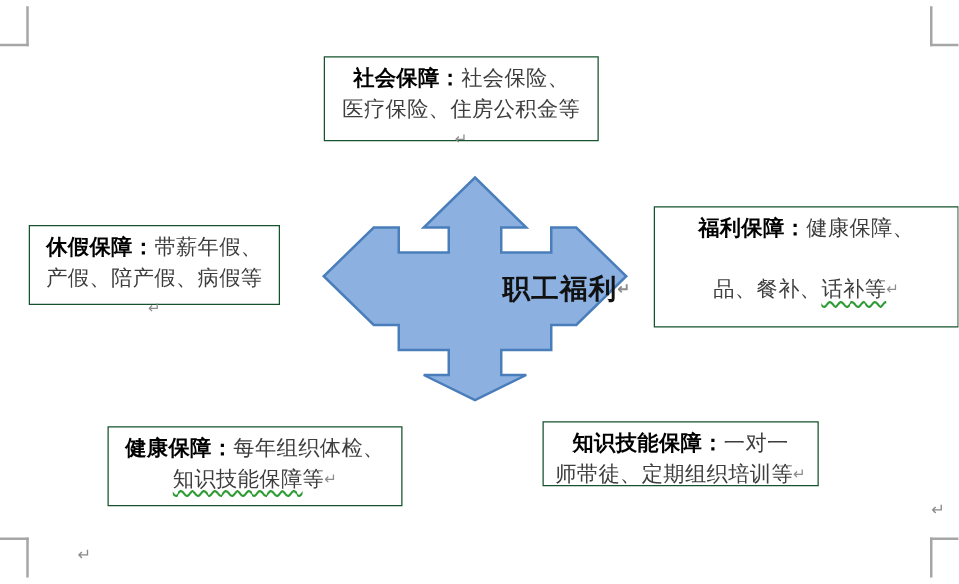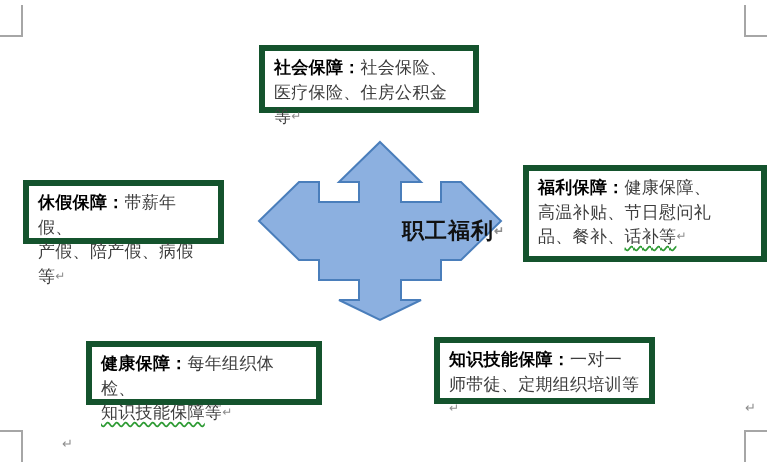--- a/index.html
+++ b/index.html
@@ -25,27 +25,28 @@
   .crop-bl-v { position: absolute; left: 21px;  top: 430px; width: 2px; height: 32px; background: #a6a6a6; }
   .crop-bl-h { position: absolute; left: 0px;   top: 430px; width: 23px; height: 2px; background: #a6a6a6; }
 
   .crop-br-v { position: absolute; left: 744px; top: 430px; width: 2px; height: 32px; background: #a6a6a6; }
   .crop-br-h { position: absolute; left: 744px; top: 430px; width: 23px; height: 2px; background: #a6a6a6; }
 
   
   .tbox {
     position: absolute;
     box-sizing: border-box;
-    border: 6px solid #14532d;
+    border: 1px solid #14532d;
     background: #ffffff;
     padding: 5px 9px 4px 9px;
     color: #3f3f3f;
     font-size: 17px;
     line-height: 1.45;
     letter-spacing: 0.3px;
+    text-align: center;
   }
   .tbox .lbl {
     font-weight: bold;
     color: #000000;
   }
   .tbox .body { color: #3d3d3d; }
   .pilcrow {
     color: #8c8c8c;
     font-size: 12px;
     font-family: "Liberation Sans", sans-serif;
@@ -55,21 +56,21 @@
     text-decoration: underline wavy #2e9b34;
     text-decoration-skip-ink: none;
     text-underline-offset: 3px;
   }
 
   
   #box-social   { left: 259px; top: 45px;  width: 220px; height: 68px; }
   #box-leave    { left: 23px;  top: 180px; width: 201px; height: 64px; }
   #box-welfare  { left: 523px; top: 165px; width: 244px; height: 97px; }
   #box-health   { left: 86px;  top: 341px; width: 236px; height: 64px; }
-  #box-skill    { left: 434px; top: 337px; width: 221px; height: 67px; }
+  #box-skill    { left: 434px; top: 337px; width: 221px; height: 52px; }
 
   
   #quad-arrow {
     position: absolute;
     left: 255px;
     top: 140px;
     width: 250px;
     height: 182px;
   }
   #quad-arrow svg { display: block; }
@@ -118,21 +119,21 @@
     <span class="body">医疗保险、住房公积金等</span><span class="pilcrow">↵</span>
   </div>
 
   <div class="tbox" id="box-leave">
     <span class="lbl">休假保障：</span><span class="body">带薪年假、</span><br>
     <span class="body">产假、陪产假、病假等</span><span class="pilcrow">↵</span>
   </div>
 
   <div class="tbox" id="box-welfare">
     <span class="lbl">福利保障：</span><span class="body">健康保障、</span><br>
-    <span class="body">高温补贴、节日慰问礼</span><br>
+    <br>
     <span class="body">品、餐补、</span><span class="body sq">话补等</span><span class="pilcrow">↵</span>
   </div>
 
   <div class="tbox" id="box-health">
     <span class="lbl">健康保障：</span><span class="body">每年组织体检、</span><br>
     <span class="body sq">知识技能保障</span><span class="body">等</span><span class="pilcrow">↵</span>
   </div>
 
   <div class="tbox" id="box-skill">
     <span class="lbl">知识技能保障：</span><span class="body">一对一</span><br>

